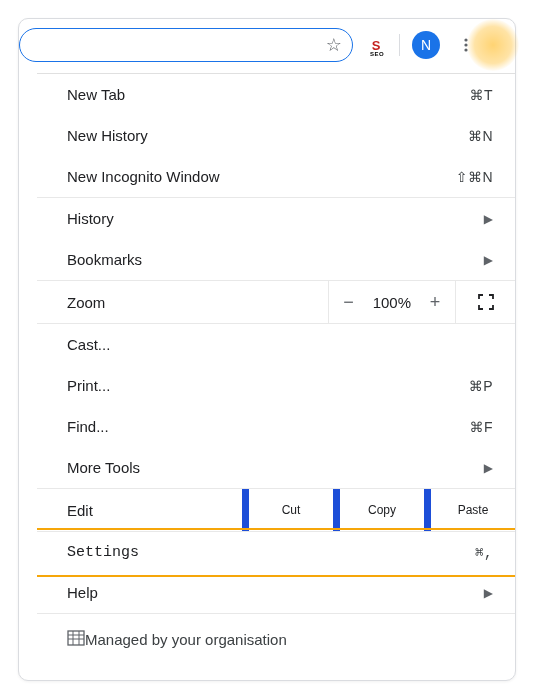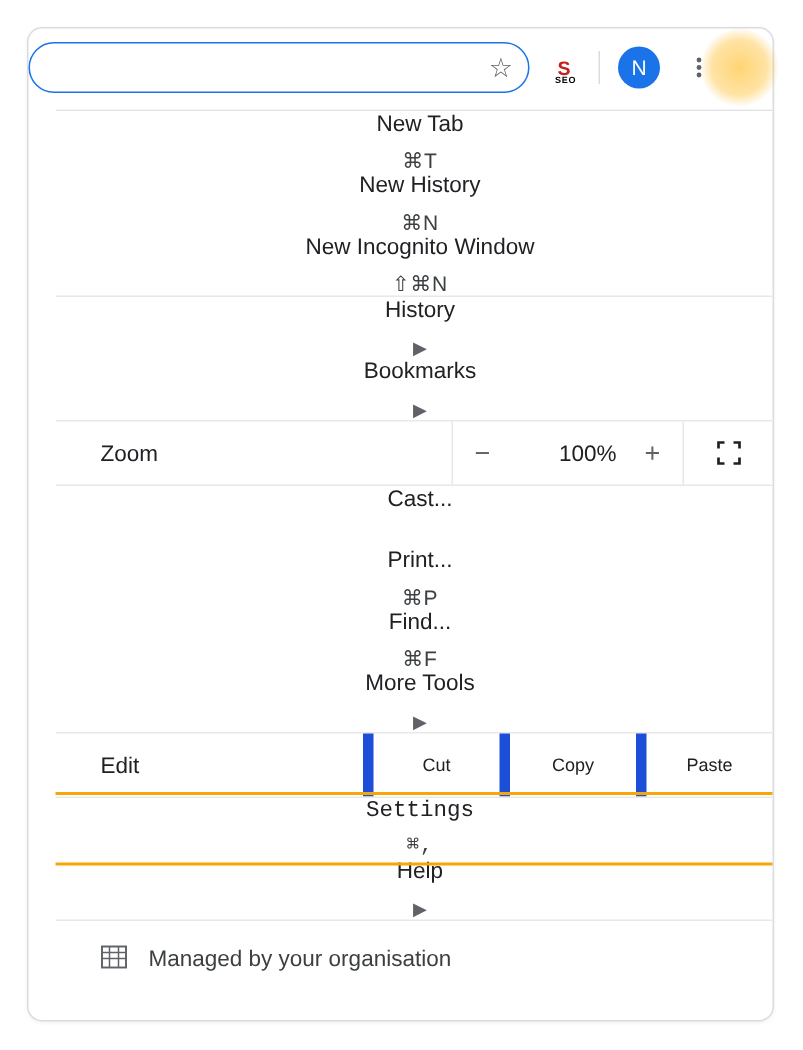--- a/index.html
+++ b/index.html
@@ -73,54 +73,53 @@
     border-top:1px solid #e0e0e0;
     display:flex; flex-direction:column;
     border-bottom-left-radius:10px; border-bottom-right-radius:10px;
     overflow:hidden;
   }
   .mi {
     height:41px;
     display:flex; align-items:center;
     padding: 0 22px 0 30px;
     cursor:default;
-    flex-direction:column;
   }
   .mi .lbl { flex:1; }
   .mi .sc { color:#3c4043; font-size:14px; letter-spacing:0.5px; }
   .mi .chev { color:#5f6368; font-size:12px; }
   .sep { height:1px; background:#e8e8e8; }
   .zoomrow {
     height:44px; display:flex; align-items:stretch;
     border-top:1px solid #e8e8e8; border-bottom:1px solid #e8e8e8;justify-content:center;
   }
   .zoomrow .zlbl { flex:1; display:flex; align-items:center; padding-left:30px; }
   .zoomrow .zctrl {
     display:flex; align-items:center; border-left:1px solid #e8e8e8;
     padding:0 14px; gap:18px;
   }
   .zoomrow .zbtn { color:#5f6368; font-size:18px; width:12px; text-align:center; }
-  .zoomrow .zval { font-size:15px;margin-left:27px; }
+  .zoomrow .zval { font-size:15px; }
   .zoomrow .zfull { width:60px; border-left:1px solid #e8e8e8; display:flex; align-items:center; justify-content:center; }
   .editrow {
     height:43px; display:flex; align-items:stretch;
     border-top:1px solid #e8e8e8;
   }
   .editrow .elbl { width:205px; display:flex; align-items:center; padding-left:30px; }
   .editrow .ebtn {
     flex:1; border-left:7px solid #1d4ed8; display:flex; align-items:center; justify-content:center;
     font-size:12px;
   }
   .hl-wrap { position:relative;font-family:Liberation Mono, monospace; }
   .hl-border {
     position:absolute; left:-8px; right:-8px; top:-3px; height:49px;
     border:2.5px solid #f6a609; border-radius:2px; pointer-events:none;
   }
   .managed {
-    height:52px; display:flex; align-items:center; padding-left:30px; gap:14px;
+    height:52px; display:flex; align-items:center; padding-left:30px; 
     border-top:1px solid #e8e8e8; color:#3c4043;
   }
   .managed .micon { color:#5f6368; }
   .settings-row { border-top:1px solid #e8e8e8; }
 </style>
 </head>
 <body>
 
 <div class="frame">
 

